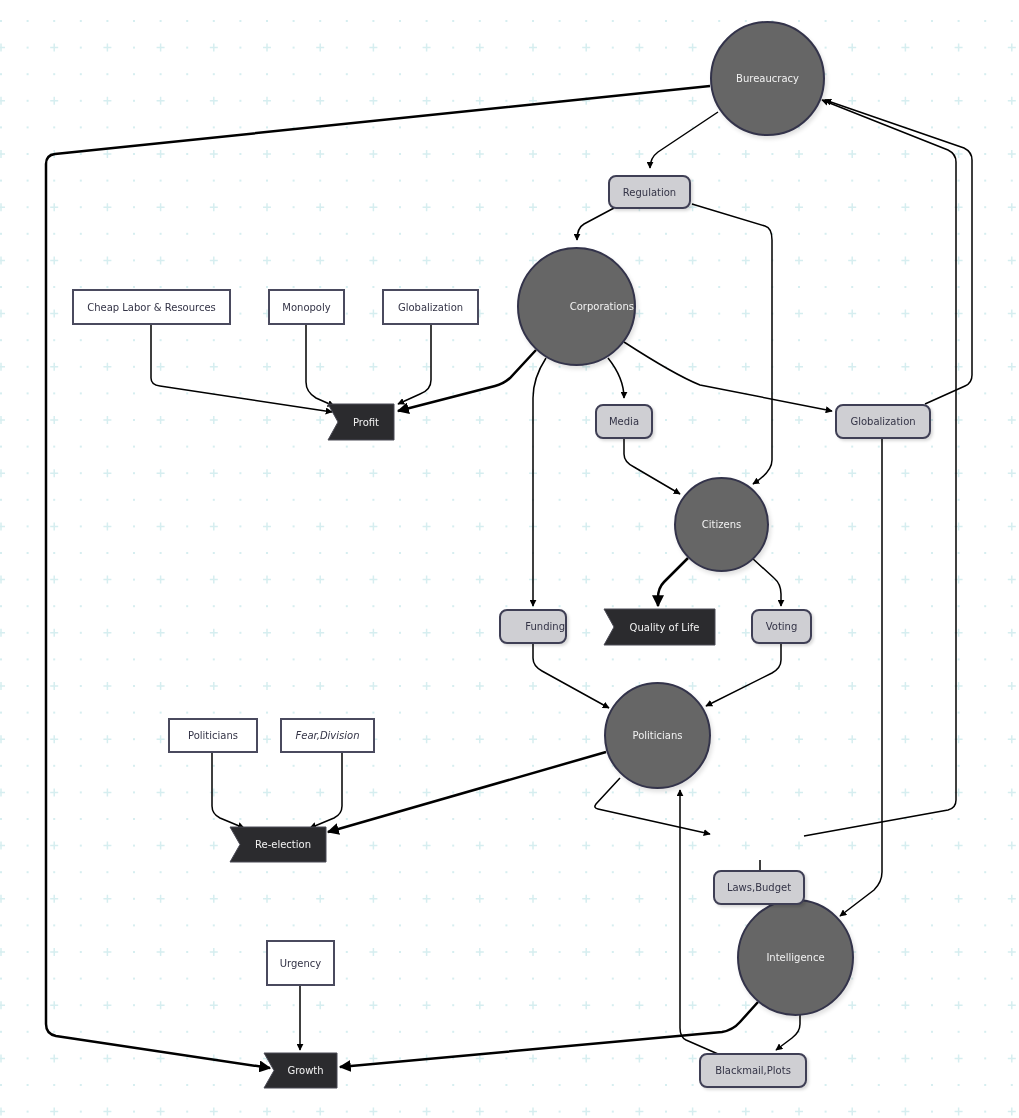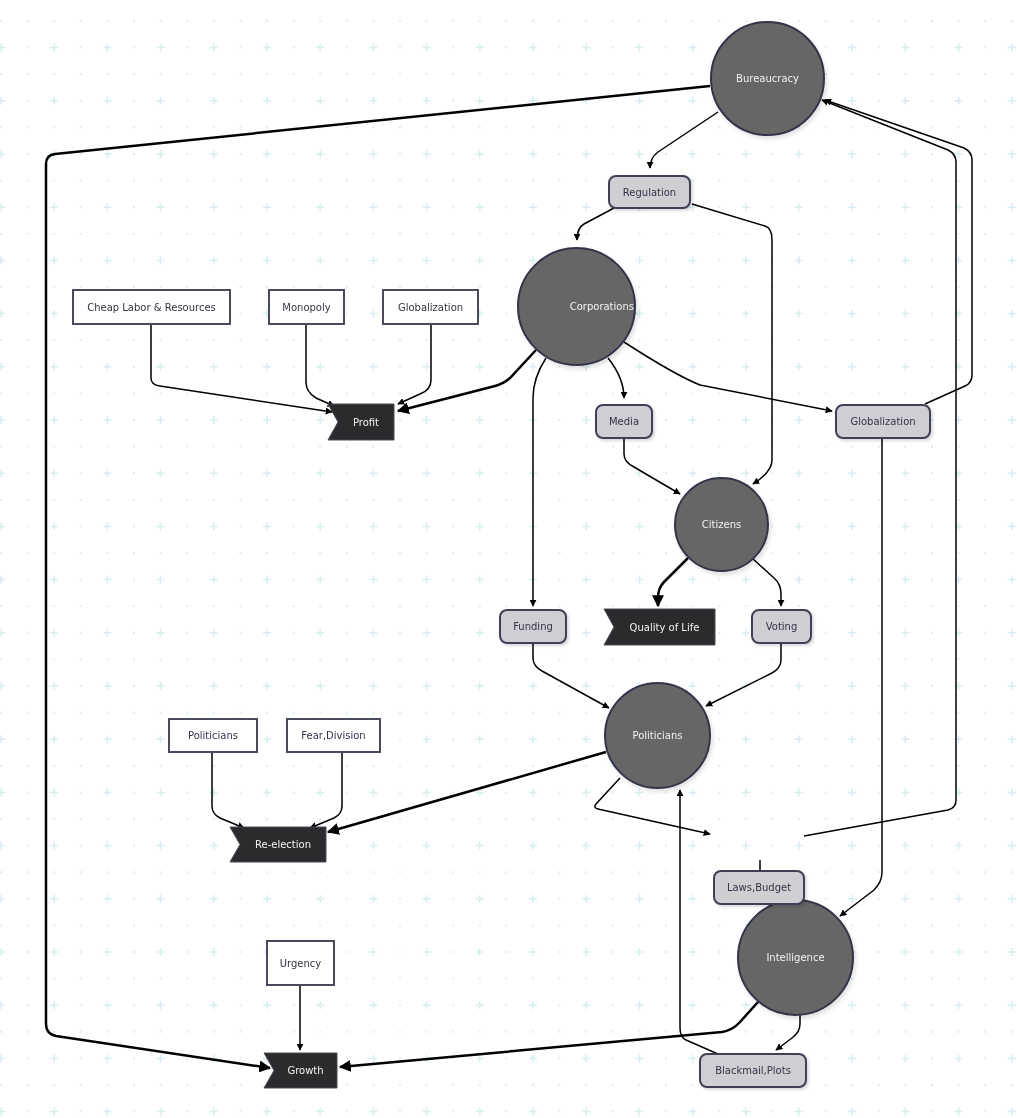--- a/index.html
+++ b/index.html
@@ -1724,21 +1724,21 @@
 
 <div class="node rounded" style="left:608px;top:175px;width:83px;height:34px;">
     <span>Regulation</span>
   </div>
 <div class="node rounded" style="left:595px;top:404px;width:58px;height:35px;">
     <span>Media</span>
   </div>
 <div class="node rounded" style="left:835px;top:404px;width:96px;height:35px;">
     <span>Globalization</span>
   </div>
-<div class="node rounded" style="left:499px;top:609px;width:68px;height:35px;">
+<div class="node rounded" style="left:499px;top:609px;width:68px;height:35px;justify-content:flex-end;">
     <span>Funding</span>
   </div>
 <div class="node rounded" style="left:751px;top:609px;width:61px;height:35px;">
     <span>Voting</span>
   </div>
 <div class="node rounded" style="left:713px;top:870px;width:92px;height:35px;">
     <span>Laws,Budget</span>
   </div>
 <div class="node rounded" style="left:699px;top:1053px;width:108px;height:35px;">
     <span>Blackmail,Plots</span>
@@ -1749,21 +1749,21 @@
   </div>
 <div class="node rect" style="left:268px;top:289px;width:77px;height:36px;">
     <span>Monopoly</span>
   </div>
 <div class="node rect" style="left:382px;top:289px;width:97px;height:36px;text-align:right;">
     <span>Globalization</span>
   </div>
 <div class="node rect" style="left:168px;top:718px;width:90px;height:35px;">
     <span>Politicians</span>
   </div>
-<div class="node rect" style="left:286px;top:718px;width:95px;height:35px;">
+<div class="node rect" style="left:280px;top:718px;width:95px;height:35px;font-style:italic;">
     <span>Fear,Division</span>
   </div>
 <div class="node rect" style="left:266px;top:940px;width:69px;height:46px;">
     <span>Urgency</span>
   </div>
 
 <div class="node flag" style="left:328px;top:404px;width:66px;height:36px;">
   <svg viewBox="0 0 66 36" preserveAspectRatio="none">
       <path d="M0,0 L66,0 L66,36 L0,36 L10,18 Z" fill="#2b2b2e" stroke="#4a4a55" stroke-width="1"></path>
     </svg>

